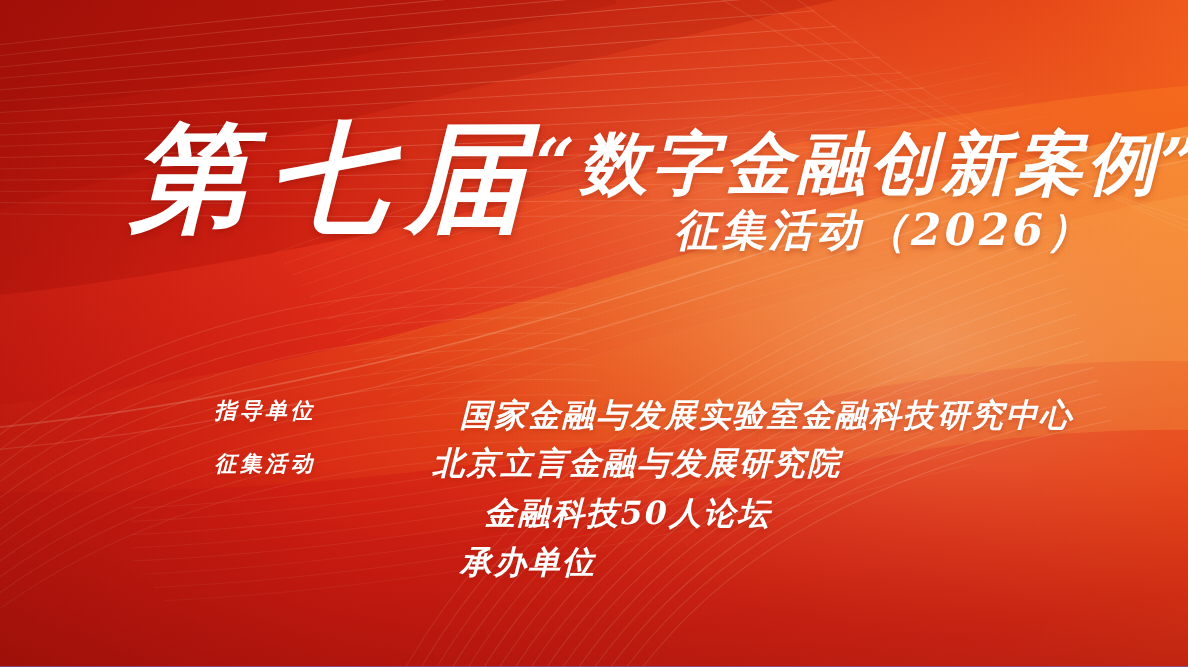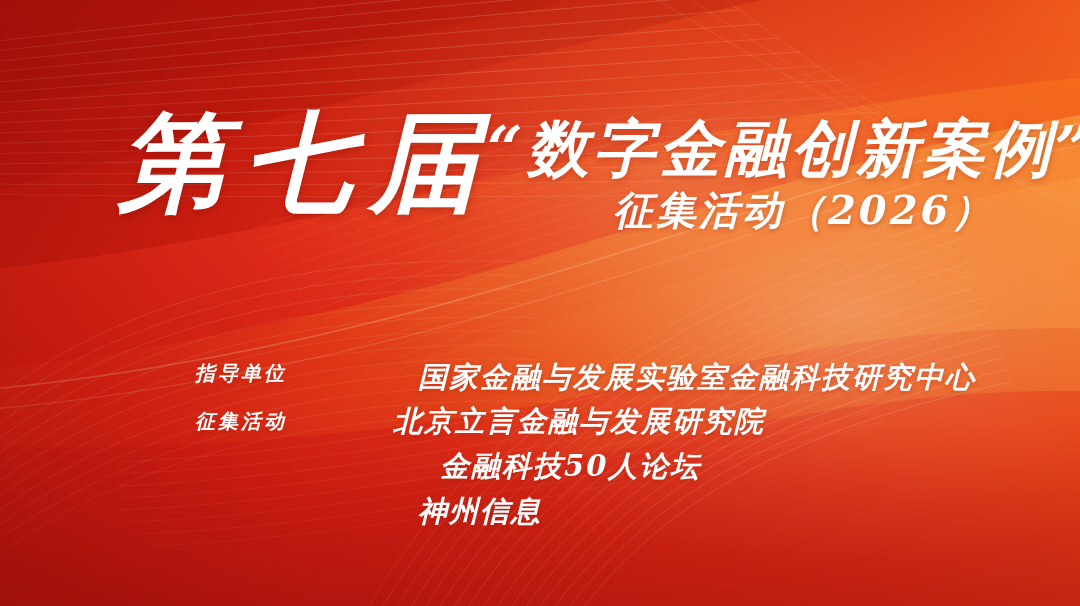--- a/index.html
+++ b/index.html
@@ -298,18 +298,18 @@
 
       <div class="credit-row">
         <div class="credit-label r0-label">指导单位</div>
         <div class="credit-value r0-value">国家金融与发展实验室金融科技研究中心</div>
       </div>
 
       <div class="credit-row">
         <div class="credit-label r1-label">征集活动</div>
         <div class="credit-value r1-v0">北京立言金融与发展研究院</div>
         <div class="credit-value r1-v1">金融科技50人论坛</div>
-        <div class="credit-value r1-v2">神州信息</div>
+        <div class="credit-value r1-v2">承办单位</div>
       </div>
 
     </div>
   </div>
 </div>
 
 </body></html>

